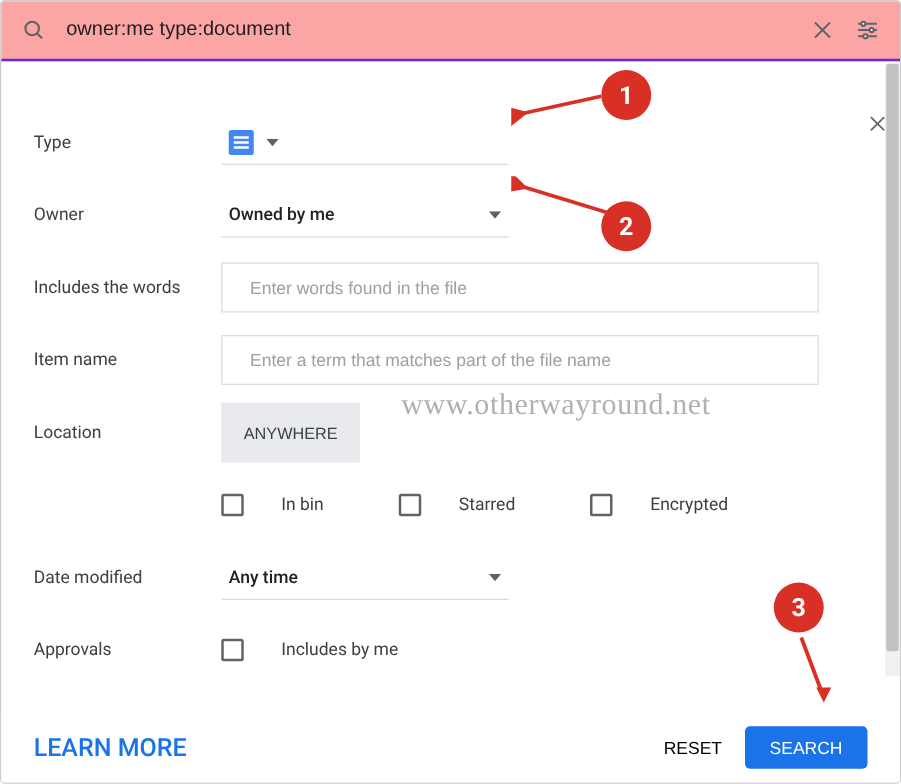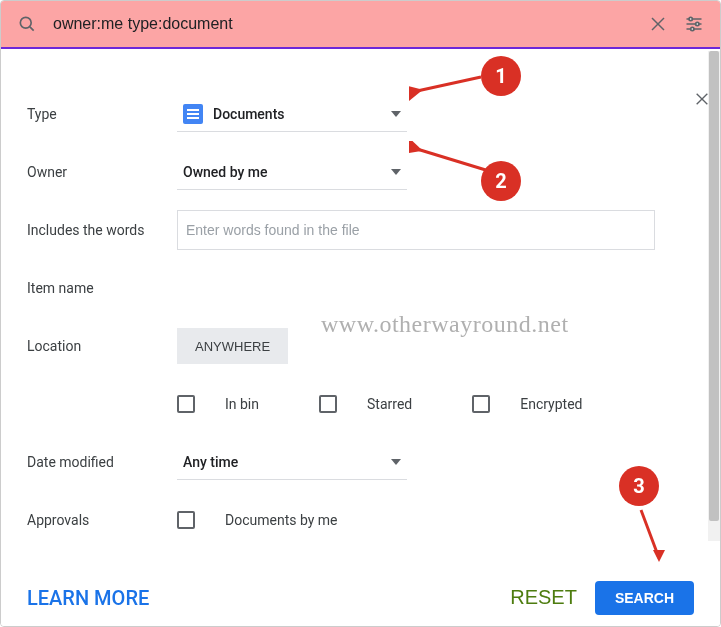--- a/index.html
+++ b/index.html
@@ -99,28 +99,28 @@
     content: "";
     position: absolute;
     left: 4px; right: 4px; top: 5px;
     height: 2px; background: #fff;
     box-shadow: 0 4px 0 #fff, 0 8px 0 #fff;
   }
   .text-input {
     width: 100%;
     height: 40px;
     border: 1px solid #dadce0;
-    padding: 0 8px;
+    padding: 0 22px;
     font-size: 14px;
     color: #202124;
     outline: none;
   }
   .text-input::placeholder { color: #9aa0a6; }
   .chip-btn {
-    height: 36px;
+    height: 48px;
     padding: 0 18px;
     background: #e8eaed;
     border: none;
     font-size: 13px;
     font-weight: 500;
     color: #3c4043;
     cursor: pointer;
   }
   .checkbox-row {
     display: flex;
@@ -152,32 +152,32 @@
   .learn-more {
     color: #1a73e8;
     font-weight: 500;
     font-size: 20px;
     cursor: pointer;
   }
   .spacer { flex: 1; }
   .btn-flat {
     background: none;
     border: none;
-    font-size: 20px;
+    font-size: 14px;
     font-weight: 500;
-    color: #4d7c0f;
+    color: #000000;
     padding: 8px 18px;
     cursor: pointer;
   }
   .btn-primary {
     background: #1a73e8;
     color: #fff;
     border: none;
     font-size: 14px;
-    font-weight: 700;
+    font-weight: 400;
     padding: 9px 20px;
     border-radius: 4px;
     cursor: pointer;
   }
   .scrollbar {
     position: absolute;
     top: 50px; right: 0;
     width: 12px;
     height: 490px;
     background: #f1f1f1;
@@ -252,21 +252,20 @@
         <line x1="4" y1="4" x2="20" y2="20"></line>
         <line x1="20" y1="4" x2="4" y2="20"></line>
       </svg>
   </div>
 
   <div class="row">
     <div class="label">Type</div>
     <div class="field">
       <div class="dropdown">
         <div class="doc-icon"></div>
-        <div class="dd-text">Documents</div>
         <div class="caret">
           <svg width="10" height="6" viewBox="0 0 10 6">
               <path d="M0 0 L5 6 L10 0 Z" fill="#5f6368"></path>
             </svg>
         </div>
       </div>
     </div>
   </div>
 
   <div class="row">
@@ -285,20 +284,23 @@
 
   <div class="row">
     <div class="label">Includes the words</div>
     <div class="field">
       <input class="text-input" placeholder="Enter words found in the file" style="">
     </div>
   </div>
 
   <div class="row">
     <div class="label">Item name</div>
+    <div class="field">
+      <input class="text-input" placeholder="Enter a term that matches part of the file name" style="">
+    </div>
   </div>
 
   <div class="row">
     <div class="label">Location</div>
     <div class="field">
       <button class="chip-btn">ANYWHERE</button>
     </div>
   </div>
 
   <div class="row">
@@ -331,21 +333,21 @@
         </div>
       </div>
     </div>
   </div>
 
   <div class="row">
     <div class="label">Approvals</div>
     <div class="field checkbox-row" style="gap:30px;">
       <div class="cb">
         <div class="cb-box"></div>
-        <span>Documents by me</span>
+        <span>Includes by me</span>
       </div>
     </div>
   </div>
 
 
 </div>
 
 <div class="scrollbar">
   <div class="scrollbar-thumb"></div>
 </div>

